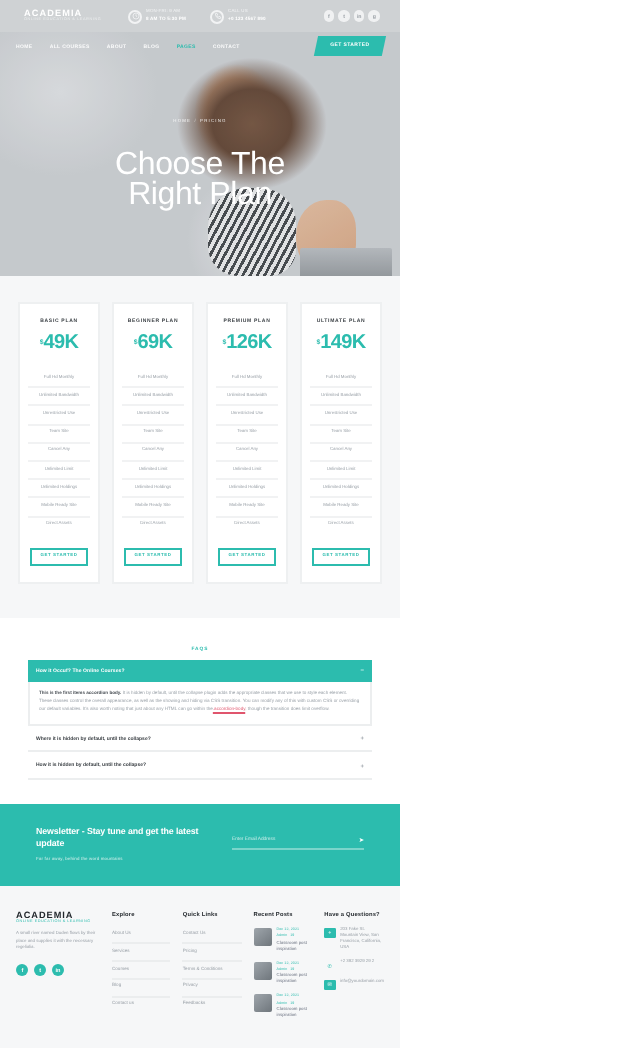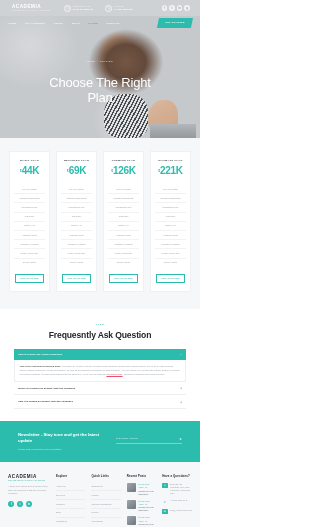--- a/index.html
+++ b/index.html
@@ -89,21 +89,21 @@
   .hero-center {
     position: relative; z-index: 3; text-align: center;
     padding-top: 30px;
   }
   .crumb {
     font-size: 2.2px; color: #ffffff; letter-spacing: .6px;
     text-transform: uppercase; opacity: .88; margin-bottom: 4px;
   }
   .crumb .sep { opacity: .6; margin: 0 1.6px; }
   .hero-title {
-    font-size: 13px; color: #ffffff; font-weight: normal; line-height: 15px;
+    font-size: 16px; color: #ffffff; font-weight: normal; line-height: 15px;
     letter-spacing: -.2px; max-width: 120px; margin: 13px auto;
   }
 
   
   .pricing {
     background: #f6f7f8; padding: 13px 9px 17px;
     display: flex; gap: 6px; justify-content: center;
   }
   .pcard {
     background: #ffffff; width: 42px; padding: 7px 4px 8px;
@@ -292,21 +292,21 @@
       </div>
       <h1 class="hero-title">Choose The Right Plan</h1>
     </div>
   </div>
 
   <div class="pricing">
 
     <div class="pcard">
       <div class="pcard-name">BASIC PLAN</div>
       <div class="price">
-        <span class="cur">$</span><span class="amt">44K</span>
+        <span class="cur">$</span><span class="amt">49K</span>
       </div>
       <ul class="feat">
         <li>Full Hd Monthly</li>
         <li>Unlimited Bandwidth</li>
         <li>Unrestricted Use</li>
         <li>Team Site</li>
         <li>Cancel Any</li>
         <li>Unlimited Limit</li>
         <li>Unlimited Holdings</li>
         <li>Mobile Ready Site</li>
@@ -349,40 +349,39 @@
         <li>Unlimited Holdings</li>
         <li>Mobile Ready Site</li>
         <li>Direct Assets</li>
       </ul>
       <button class="pbtn">GET STARTED</button>
     </div>
 
     <div class="pcard">
       <div class="pcard-name">ULTIMATE PLAN</div>
       <div class="price">
-        <span class="cur">$</span><span class="amt">221K</span>
+        <span class="cur">$</span><span class="amt">149K</span>
       </div>
       <ul class="feat">
         <li>Full Hd Monthly</li>
         <li>Unlimited Bandwidth</li>
         <li>Unrestricted Use</li>
         <li>Team Site</li>
         <li>Cancel Any</li>
         <li>Unlimited Limit</li>
         <li>Unlimited Holdings</li>
         <li>Mobile Ready Site</li>
         <li>Direct Assets</li>
       </ul>
       <button class="pbtn">GET STARTED</button>
     </div>
   </div>
 
   <div class="faq">
     <div class="faq-kicker">FAQS</div>
-    <div class="faq-title">Frequesntly Ask Question</div>
 
     <div class="acc">
       <div class="acc-head">
         <span>How it Occuf? The Online Courses?</span>
         <span class="sign">−</span>
       </div>
       <div class="acc-body">
         <b>This is the first items accordion body.</b><span> It is hidden by default, until the collapse plugin adds the appropriate classes that we use to style each element. These classes control the overall appearance, as well as the showing and hiding via CSS transition. You can modify any of this with custom CSS or overriding our default variables. It's also worth noting that just about any HTML can go within the</span><span class="lnk">.accordion-body</span><span>, though the transition does limit overflow.</span>
       </div>
 

